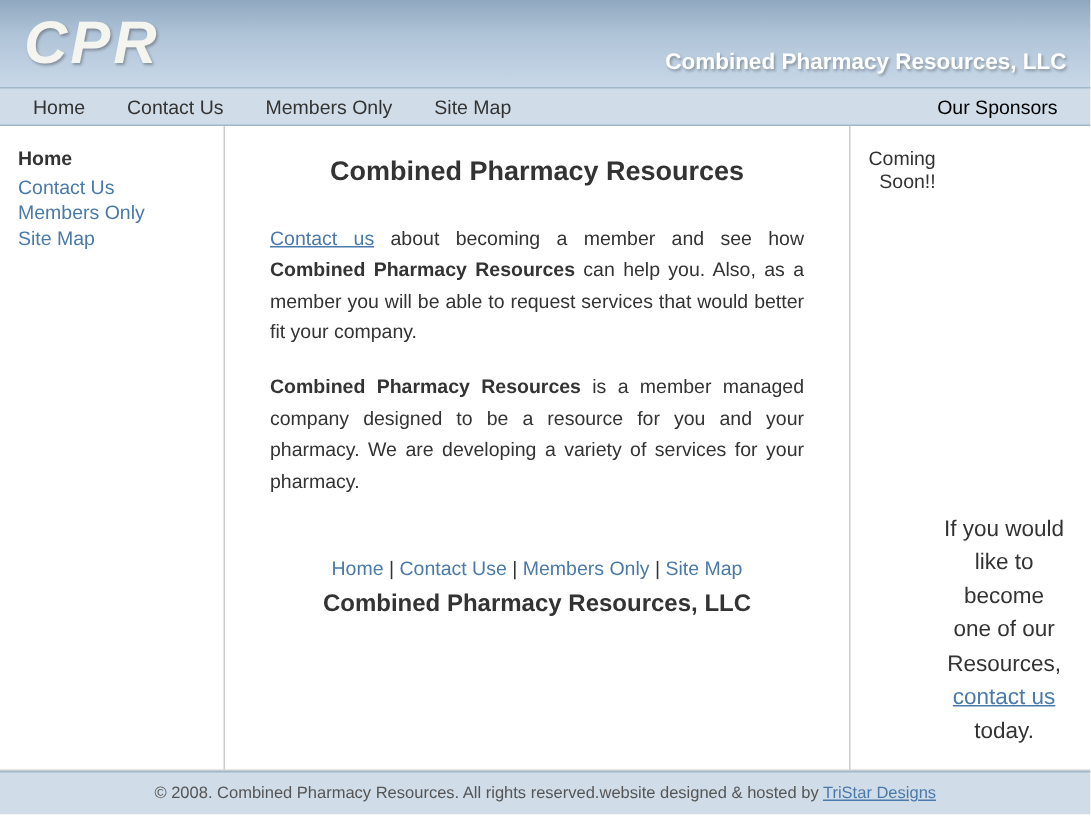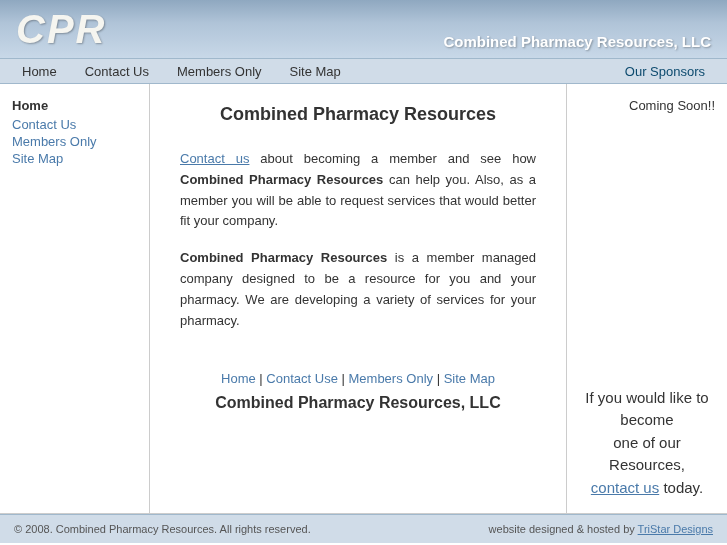--- a/index.html
+++ b/index.html
@@ -51,21 +51,21 @@
       padding: 4px 14px;
       font-size: 13px;
       color: #333;
       text-decoration: none;
       cursor: pointer;
     }
     #navbar .sponsors-link {
       margin-left: auto;
       padding: 4px 14px;
       font-size: 13px;
-      color: #0c4a6e;
+      color: #000000;
       font-weight: normal;
     }
 
     
     #main-layout {
       display: flex;
       min-height: 430px;
       border-bottom: 1px solid #ccc;
     }
 
@@ -126,21 +126,20 @@
       margin-top: 8px;
       color: #333;
     }
 
     
     #right-panel {
       width: 160px;
       padding: 14px 12px;
       flex-shrink: 0;
       display: flex;
-      flex-direction: column;
     }
     #right-panel .coming-soon {
       font-size: 13px;
       color: #333;
       text-align: right;
       margin-bottom: auto;
     }
     #right-panel .sponsor-box {
       font-size: 15px;
       color: #333;
@@ -152,21 +151,21 @@
       color: #4a7aaa;
       text-decoration: underline;
     }
 
     
     #footer {
       background: #d0dce8;
       border-top: 1px solid #a0b8cc;
       padding: 8px 14px;
       display: flex;
-      justify-content: space-between;
+      justify-content: center;
       align-items: center;
       font-size: 11px;
       color: #555;
     }
     #footer a { color: #4a7aaa; text-decoration: underline; }
   </style>
 </head>
 <body>
 
 <div id="header">

